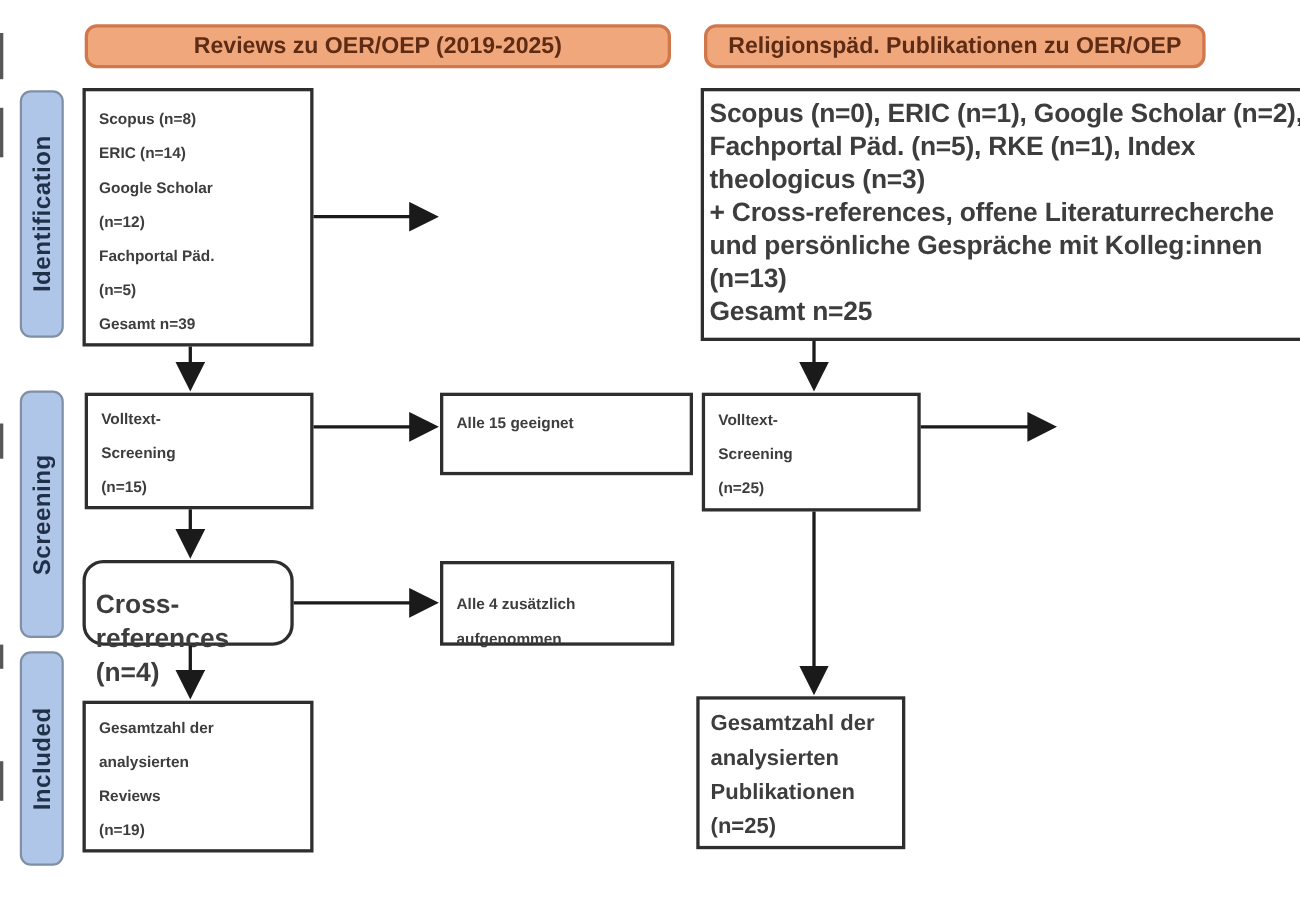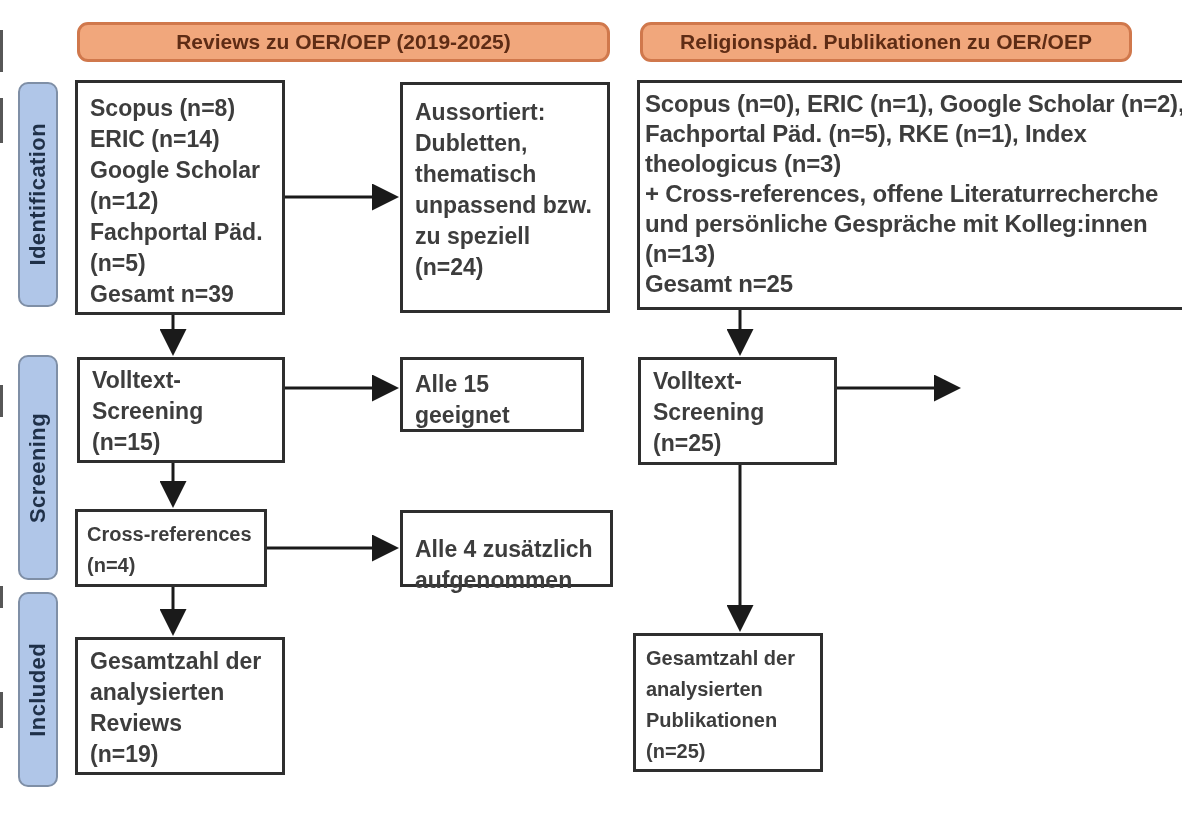--- a/index.html
+++ b/index.html
@@ -10,43 +10,43 @@
     --stage-fill:#B0C6E8; --stage-border:#7F8FA6; --stage-text:#1F3048;
     --box-border:#2E2E2E; --box-text:#3D3D3D; --arrow:#1A1A1A;
   }
   .hdr {
     position:absolute; display:flex; align-items:center; justify-content:center;
     background:var(--header-fill); border:3px solid var(--header-border);
     border-radius:11px; color:var(--header-text); font-weight:bold; font-size:21px;
     box-sizing:border-box; text-align:left;
   }
   .hdr-left  { left:77px;  top:22px; width:533px; height:40px; }
-  .hdr-right { left:640px; top:22px; width:492px; height:40px; }
+  .hdr-right { left:640px; top:22px; width:456px; height:40px; }
   .stage {
     position:absolute; background:var(--stage-fill); border:2px solid var(--stage-border);
     border-radius:10px; display:flex; align-items:center; justify-content:center;
     box-sizing:border-box;
   }
   .stage span {
     writing-mode:vertical-rl; transform:rotate(180deg);
     font-weight:bold; font-size:22px; color:var(--stage-text); letter-spacing:.4px;
   }
   .stage-identification { left:18px; top:82px;  width:40px; height:225px; }
   .stage-screening      { left:18px; top:355px; width:40px; height:225px; }
   .stage-included       { left:18px; top:592px; width:40px; height:195px; }
   .box {
     position:absolute; background:#ffffff; border:3px solid var(--box-border);
     box-sizing:border-box; color:var(--box-text); font-weight:bold;
-    font-size:23px; line-height:31px; white-space:pre-line; padding:8px 12px;
+    font-size:14px; line-height:31px; white-space:pre-line; padding:8px 12px;
   }
   .box-l-sources   { left:75px;  top:80px;  width:210px; height:235px; padding-top:10px; }
   .box-l-excluded  { left:400px; top:82px;  width:210px; height:231px; padding-top:12px; }
   .box-l-fulltext  { left:77px;  top:357px; width:208px; height:106px; padding-top:5px; }
-  .box-l-ft-result { left:400px; top:357px; width:184px; height:75px;  padding-top:9px; }
-  .box-l-crossref  { left:75px;  top:509px; width:192px; height:78px;  font-size:20px; padding:7px 9px; }
+  .box-l-ft-result { left:400px; top:357px; width:230px; height:75px;  padding-top:9px; }
+  .box-l-crossref  { left:75px;  top:509px; width:192px; height:78px;  font-size:24px; padding:22px 9px;border-radius:19px; }
   .box-l-cr-result { left:400px; top:510px; width:213px; height:77px;  padding-top:21px; }
   .box-l-included  { left:75px;  top:637px; width:210px; height:138px; padding-top:6px; }
   .box-r-sources   { left:637px; top:80px;  width:590px; height:230px; font-size:24px; line-height:30px; letter-spacing:-0.2px; padding:6px 5px; }
   .box-r-fulltext  { left:638px; top:357px; width:199px; height:108px; padding-top:6px; }
   .box-r-ft-result { left:962px; top:355px; width:201px; height:75px;  padding-top:9px; }
   .box-r-included  { left:633px; top:633px; width:190px; height:139px; font-size:20px; padding:7px 10px; }
   svg.connectors { position:absolute; left:0; top:0; pointer-events:none; }
   svg.connectors line { stroke:var(--arrow); stroke-width:3; }
   .edge-artifact { position:absolute; left:0; width:3px; background:#3A3A3A; opacity:.85; }
 </style>
@@ -68,26 +68,20 @@
     <span>Included</span>
   </div>
 
   <div class="box box-l-sources">Scopus (n=8)
 ERIC (n=14)
 Google Scholar
 (n=12)
 Fachportal Päd.
 (n=5)
 Gesamt n=39</div>
-  <div class="box box-l-excluded">Aussortiert:
-Dubletten,
-thematisch
-unpassend bzw.
-zu speziell
-(n=24)</div>
   <div class="box box-l-fulltext">Volltext-
 Screening
 (n=15)</div>
   <div class="box box-l-ft-result">Alle 15 geeignet</div>
   <div class="box box-l-crossref">Cross-references
 (n=4)</div>
   <div class="box box-l-cr-result">Alle 4 zusätzlich
 aufgenommen</div>
   <div class="box box-l-included">Gesamtzahl der
 analysierten

